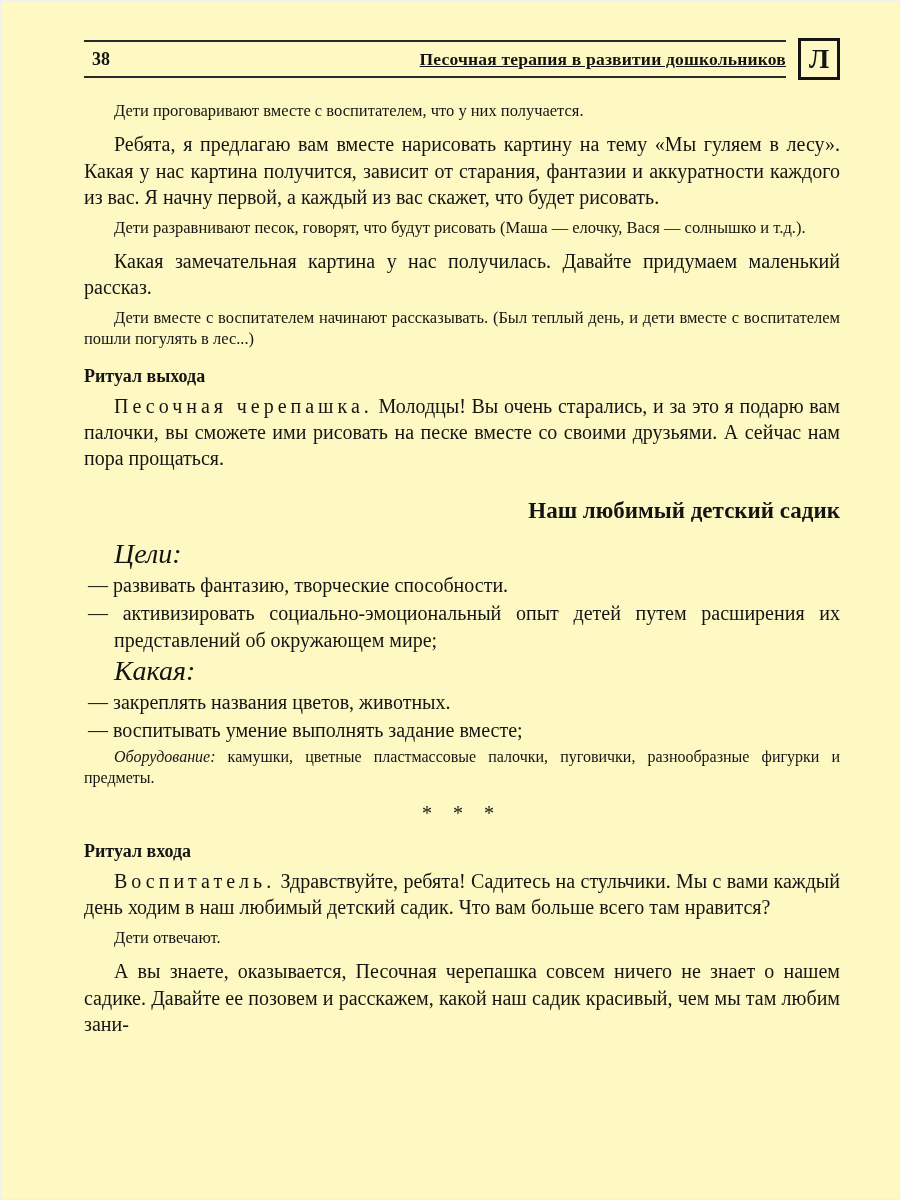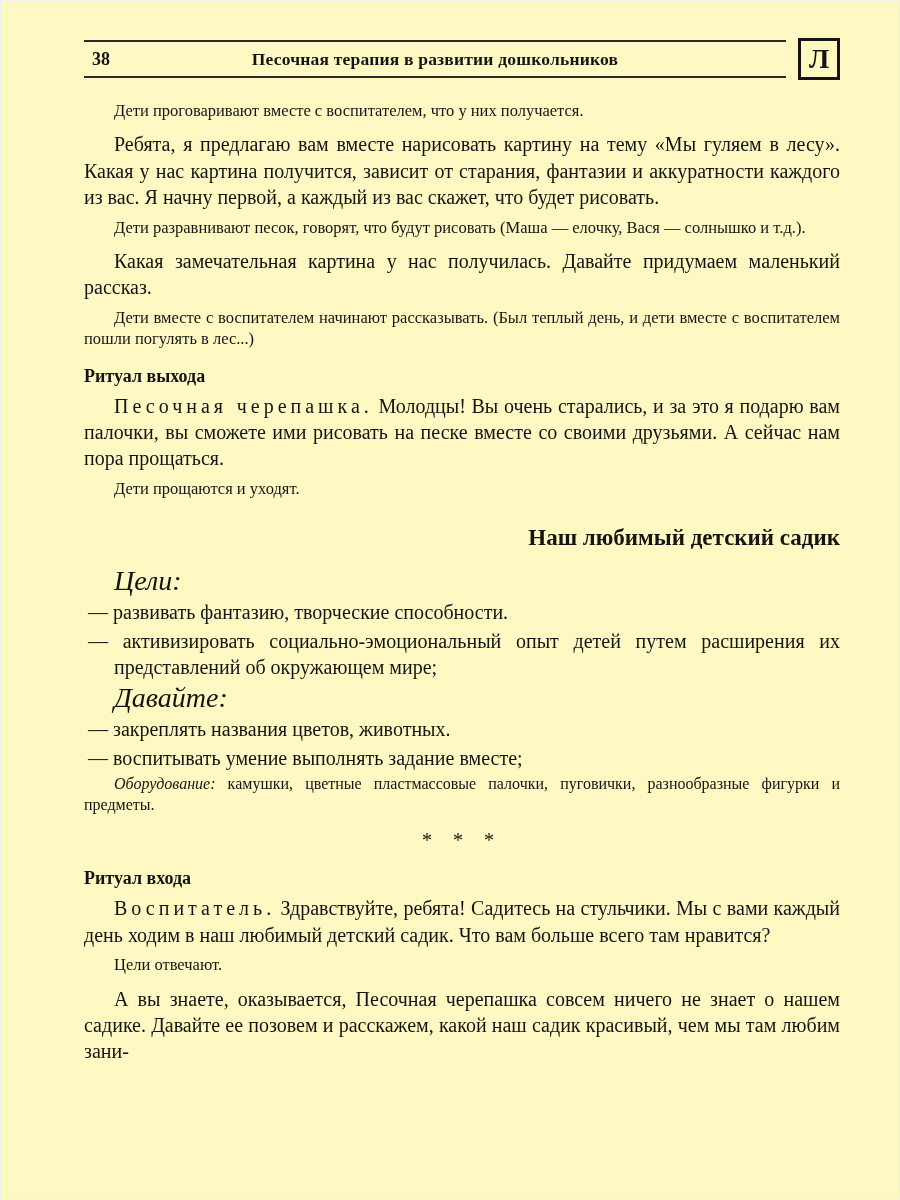--- a/index.html
+++ b/index.html
@@ -38,24 +38,25 @@
   .page-num {
     font-weight: bold;
     font-size: 18px;
     margin-left: 8px;
     z-index: 1;
   }
   .header-title {
     position: absolute;
     left: 0;
     right: 0;
-    text-align: center;
+    text-align: right;
     font-weight: bold;
     font-size: 17.5px;
     letter-spacing: 0.2px;
+    text-decoration: underline;
   }
   .corner-letter {
     width: 42px;
     height: 42px;
     margin-left: 12px;
     margin-top: -2px;
     border: 3px solid #151515;
     box-sizing: border-box;
     display: flex;
     align-items: center;
@@ -143,37 +144,36 @@
   <p class="stage">Дети разравнивают песок, говорят, что будут рисовать (Маша — елочку, Вася — солнышко и т.д.).</p>
 
   <p class="dialogue">Какая замечательная картина у нас получилась. Давайте придумаем маленький рассказ.</p>
 
   <p class="stage">Дети вместе с воспитателем начинают рассказывать. (Был теплый день, и дети вместе с воспитателем пошли погулять в лес...)</p>
 
   <p class="ritual-heading">Ритуал выхода</p>
 
   <p class="dialogue"><span class="spaced-name">Песочная черепашка.</span><span> Молодцы! Вы очень старались, и за это я подарю вам палочки, вы сможете ими рисовать на песке вместе со своими друзьями. А сейчас нам пора прощаться.</span></p>
 
-  <p class="stage">Дети прощаются и уходят.</p>
 
   <p class="section-heading">Наш любимый детский садик</p>
 
   <p class="label-italic">Цели:</p>
   <p class="dash-item">— развивать фантазию, творческие способности.</p>
   <p class="dash-item">— активизировать социально-эмоциональный опыт детей путем расширения их представлений об окружающем мире;</p>
 
-  <p class="label-italic">Давайте:</p>
+  <p class="label-italic">Какая:</p>
   <p class="dash-item">— закреплять названия цветов, животных.</p>
   <p class="dash-item">— воспитывать умение выполнять задание вместе;</p>
 
   <p class="equipment"><span class="label-inline">Оборудование:</span><span> камушки, цветные пластмассовые палочки, пуговички, разнообразные фигурки и предметы.</span></p>
 
   <p class="separator">* * *</p>
 
   <p class="ritual-heading">Ритуал входа</p>
 
   <p class="dialogue"><span class="spaced-name">Воспитатель.</span><span> Здравствуйте, ребята! Садитесь на стульчики. Мы с вами каждый день ходим в наш любимый детский садик. Что вам больше всего там нравится?</span></p>
 
-  <p class="stage">Цели отвечают.</p>
+  <p class="stage">Дети отвечают.</p>
 
   <p class="dialogue">А вы знаете, оказывается, Песочная черепашка совсем ничего не знает о нашем садике. Давайте ее позовем и расскажем, какой наш садик красивый, чем мы там любим зани-</p>
 
 </div>
 
 </body></html>

